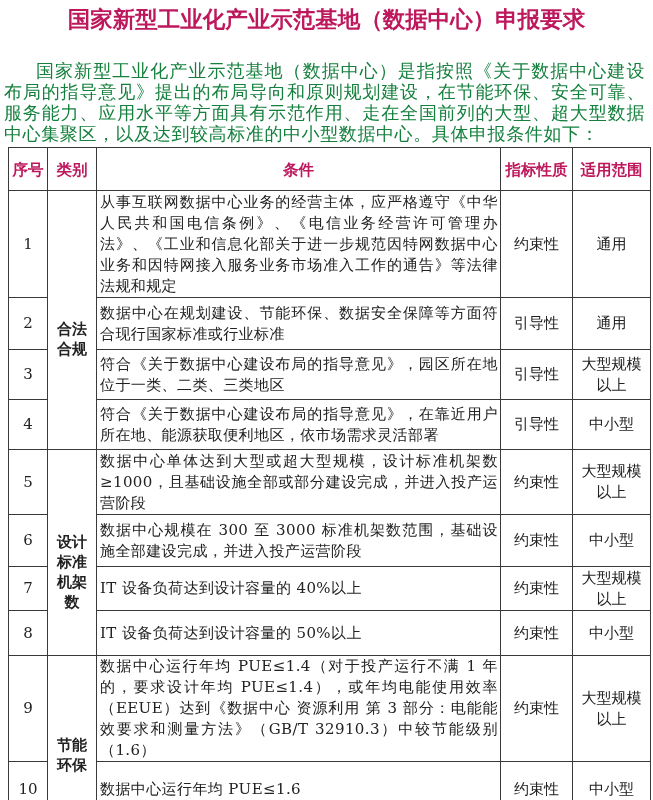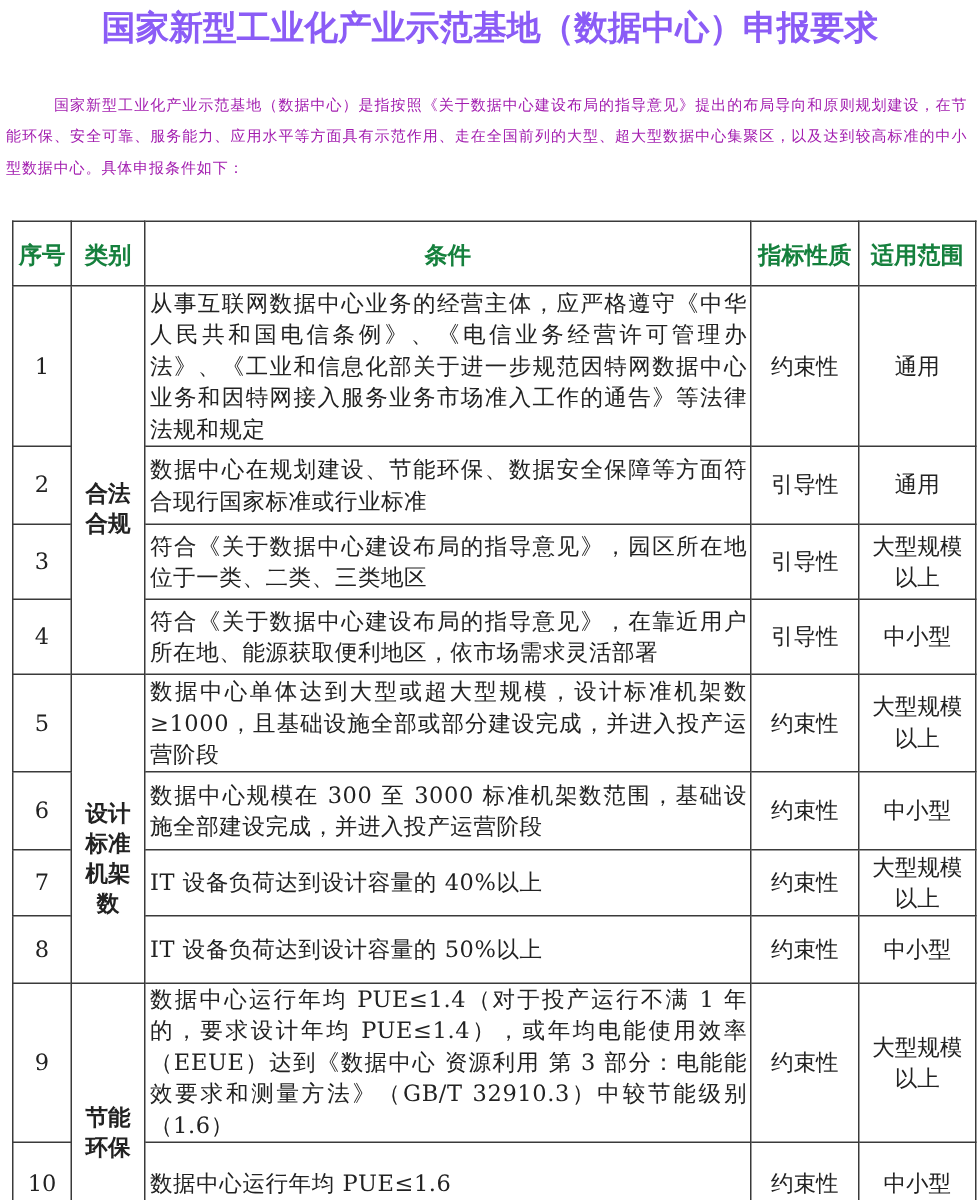--- a/index.html
+++ b/index.html
@@ -1,26 +1,26 @@
 <!DOCTYPE html>
 <html><head>
 <meta charset="utf-8">
 <style>
   html, body { margin:0; padding:0; background:#ffffff; }
   body { width:653px; height:800px; position:relative; overflow:hidden;
          font-family:"DejaVu Serif","Liberation Serif",serif; color:#1a1a1a; }
   .title { position:absolute; left:0; top:4px; width:653px; text-align:center;
-           font-size:22.5px; font-weight:bold; letter-spacing:0px; line-height:30px; color:#8b5cf6; }
-  .intro { position:absolute; left:4px; top:60px; width:641px; font-size:10px;
-           line-height:21px; text-align:justify; text-indent:32px; color:#a21caf; letter-spacing:0.6px; }
+           font-size:22.5px; font-weight:bold; letter-spacing:0px; line-height:30px; color:#be185d; }
+  .intro { position:absolute; left:4px; top:60px; width:641px; font-size:18px;
+           line-height:21px; text-align:justify; text-indent:32px; color:#15803d; letter-spacing:0.6px; }
   table.req { position:absolute; left:8px; top:147px; border-collapse:collapse;
               table-layout:fixed; width:642px; }
   table.req td, table.req th { border:1.5px solid #3a3a3a; padding:0; font-size:15px;
               line-height:21px; color:#222; vertical-align:middle; }
-  table.req th { font-weight:bold; text-align:center; color:#15803d; font-size:15.5px; }
+  table.req th { font-weight:bold; text-align:center; color:#be185d; font-size:15.5px; }
   td.num { text-align:center; }
   td.cat { text-align:center; font-weight:bold; color:#111; }
   td.cat span { display:inline-block; width:34px; word-break:break-all; line-height:20px;margin-top:39px; }
   td.cond { text-align:justify; padding:0 2px 0 3px !important; letter-spacing:0.4px;margin-top:29px; }
   td.nature, td.scope { text-align:center; }
   td.scope span { display:inline-block; width:64px; line-height:21px; }
 </style>
 </head>
 <body>
 

